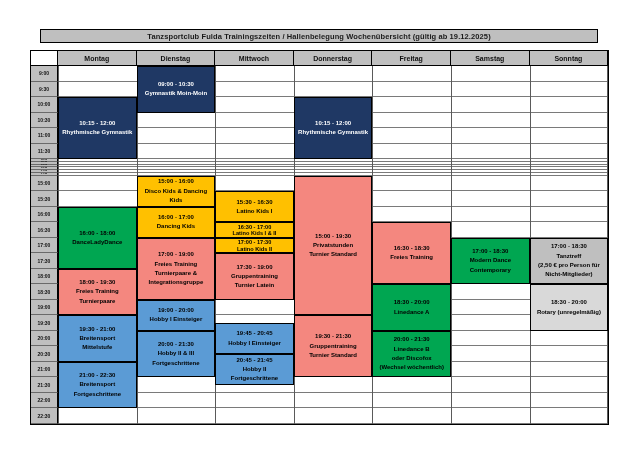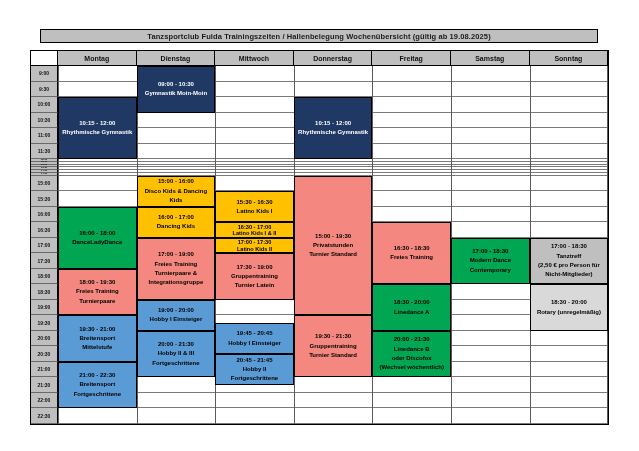--- a/index.html
+++ b/index.html
@@ -75,21 +75,21 @@
     white-space:pre-line;
     padding:1px 2px;
   }
   .event.small{line-height:1.12;font-size:5.6px;}
   .event .ev-time{display:block;}
   .event .ev-name{display:block;}
 </style>
 </head>
 <body>
 
-<div id="title-bar" style="left:40px; top:29px; width:558px; height:14px;">Tanzsportclub Fulda Trainingszeiten / Hallenbelegung Wochenübersicht  (gültig ab 19.08.2025)</div>
+<div id="title-bar" style="left:40px; top:29px; width:558px; height:14px;">Tanzsportclub Fulda Trainingszeiten / Hallenbelegung Wochenübersicht  (gültig ab 19.12.2025)</div>
 
 <div id="schedule" style="left: 30px; top: 50px; width: 577.2px; height: 372.8px;">
     <div class="hrow" style="top: 15px; height: 15.5px;"></div>
     <div class="hrow" style="top: 30.5px; height: 15.5px;"></div>
     <div class="hrow" style="top: 46px; height: 15.5px;"></div>
     <div class="hrow" style="top: 61.5px; height: 15.5px;"></div>
     <div class="hrow" style="top: 77px; height: 15.5px;"></div>
     <div class="hrow" style="top: 92.5px; height: 15.5px;"></div>
     <div class="hrow" style="top: 108px; height: 2.8px;"></div>
     <div class="hrow" style="top: 110.8px; height: 2.8px;"></div>

